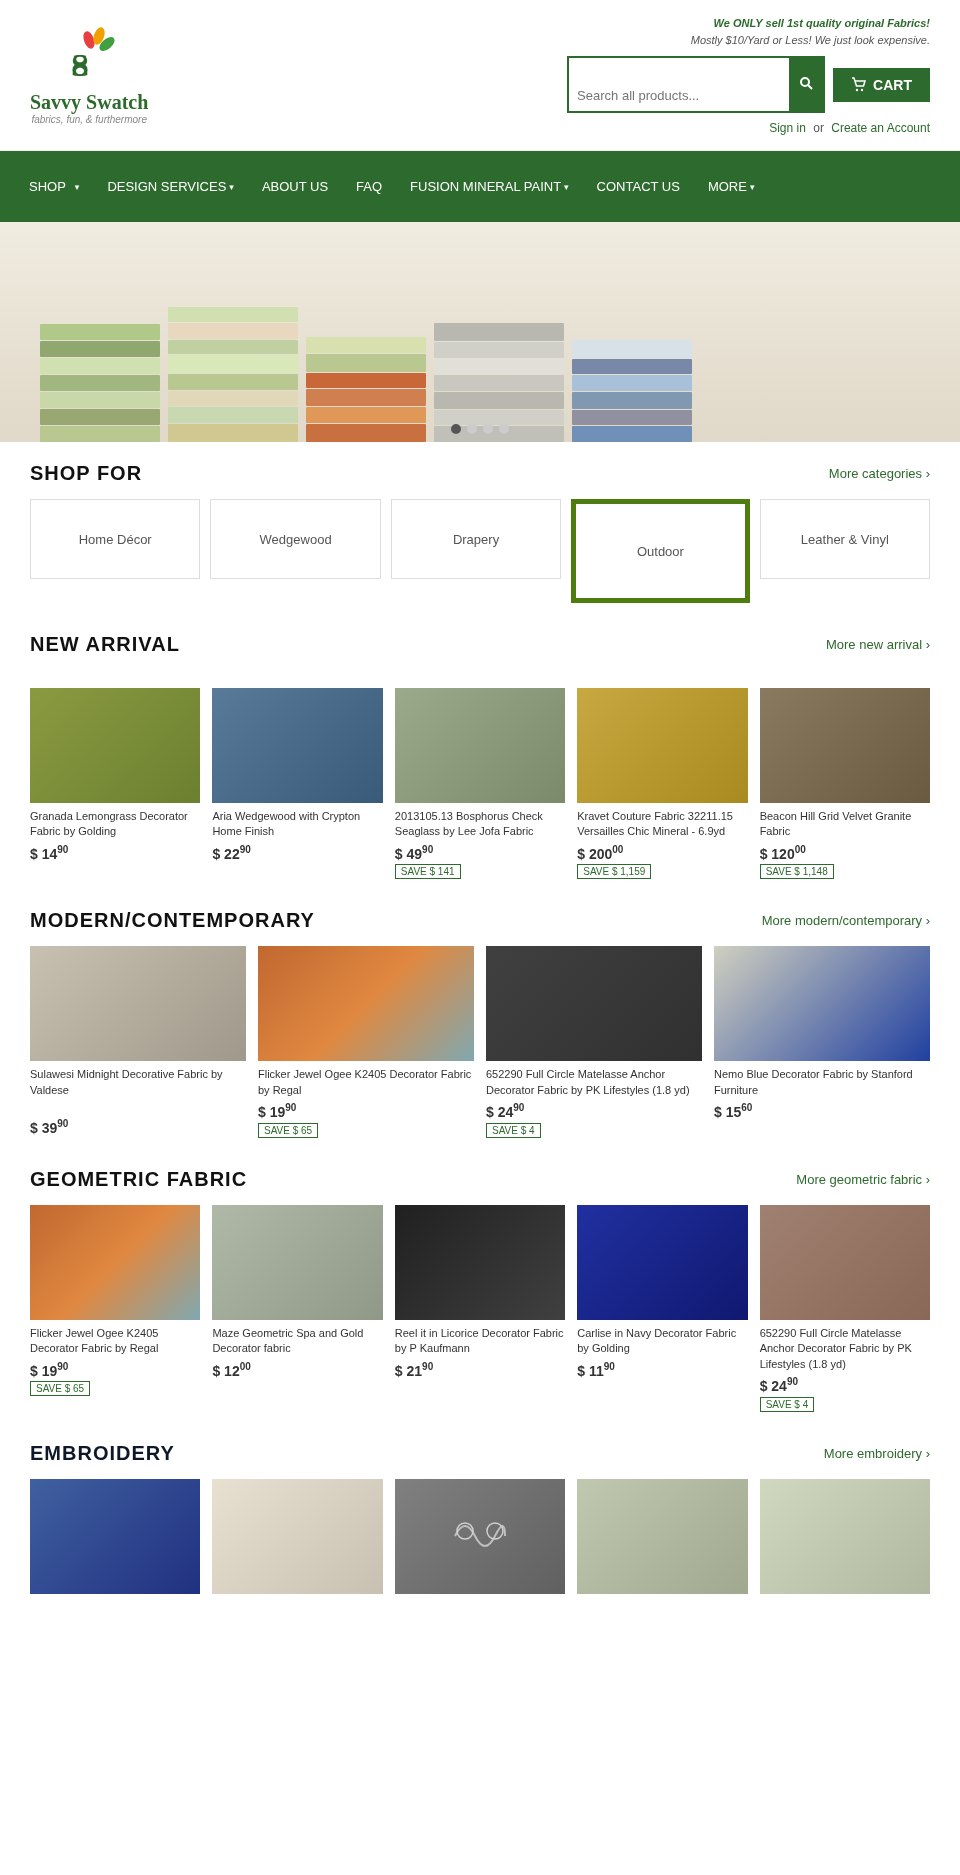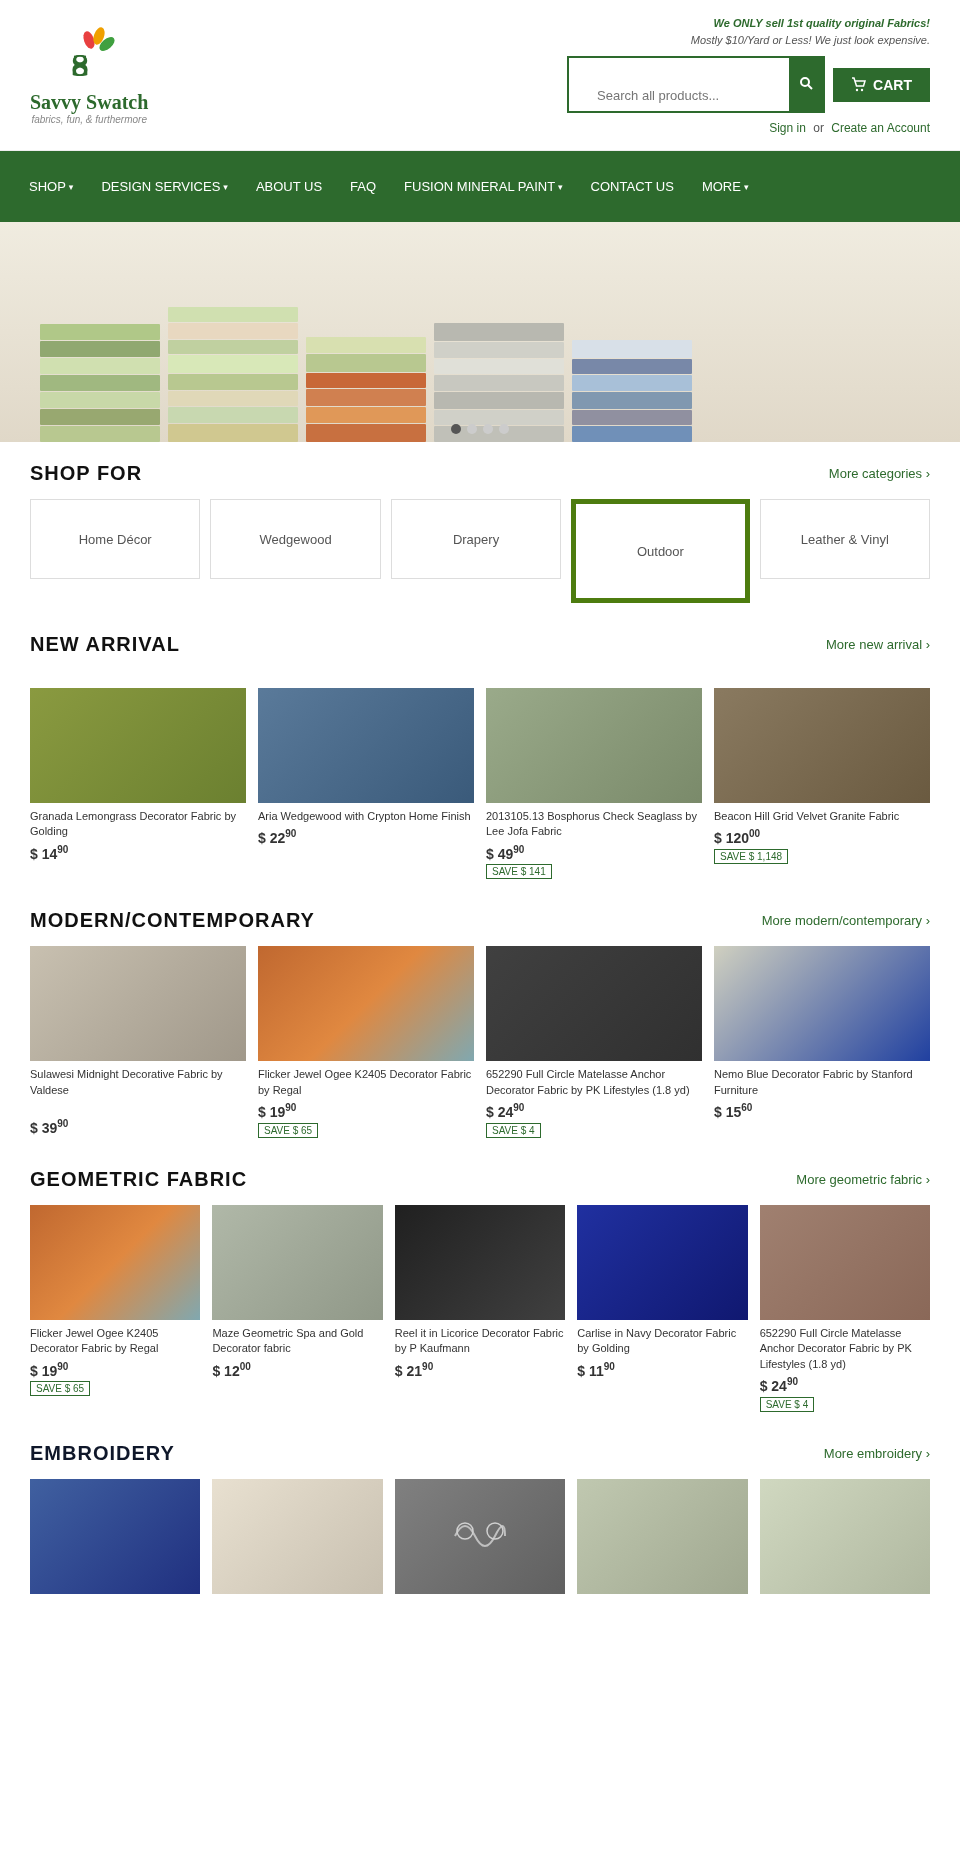--- a/index.html
+++ b/index.html
@@ -23,21 +23,21 @@
     <span style="font-size:20px; font-weight:bold; color:#2d6a2d; font-family:Georgia,serif;">Savvy Swatch</span>
     <span style="font-size:10px; color:#888; font-style:italic;">fabrics, fun, &amp; furthermore</span>
   </div>
   <div style="display:flex; flex-direction:column; align-items:flex-end; gap:8px;">
     <div style="font-size:11px; color:#555; text-align:right; font-style:italic; line-height:1.5;">
       <span style="font-weight:bold; color:#2d6a2d; display:block;">We ONLY sell 1st quality original Fabrics!</span>
       <span style="display:block;">Mostly $10/Yard or Less! We just look expensive.</span>
     </div>
     <div style="display:flex; align-items:center; gap:8px;">
       <div style="display:flex; border:2px solid #2d6a2d;">
-        <input type="text" style="border: none; padding: 8px 28px; font-size: 13px; color: rgb(153, 153, 153); width: 220px; outline: none; margin-top: 22px;" placeholder="Search all products...">
+        <input type="text" style="border: none; padding: 8px 8px; font-size: 13px; color: rgb(153, 153, 153); width: 220px; outline: none; margin-top: 22px;" placeholder="Search all products...">
         <button style="background:#2d6a2d; color:white; border:none; padding:8px 10px; cursor:pointer;">
           <svg width="14" height="14" viewBox="0 0 14 14" fill="white">
             <circle cx="6" cy="6" r="4" stroke="white" stroke-width="2" fill="none"></circle>
             <line x1="9" y1="9" x2="13" y2="13" stroke="white" stroke-width="2"></line>
           </svg>
         </button>
       </div>
       <button style="background:#2d6a2d; color:white; border:none; padding:9px 18px; font-size:14px; font-weight:bold; cursor:pointer; display:flex; align-items:center; gap:6px;">
         <svg width="16" height="16" viewBox="0 0 16 16" fill="white">
           <path d="M1 1h2l2.5 8h7l1.5-5H4" stroke="white" stroke-width="1.5" fill="none"></path>
@@ -49,21 +49,21 @@
     </div>
     <div style="font-size:12px; color:#555;">
       <a href="#" style="color:#2d6a2d; text-decoration:none;">Sign in</a>
       <span style="margin:0 4px;">or</span>
       <a href="#" style="color:#2d6a2d; text-decoration:none;">Create an Account</a>
     </div>
   </div>
 </div>
 
 <nav style="background:#2d6a2d; display:flex; align-items:center; padding:0 15px;">
-  <div style="color:white; padding:14px 14px; font-size:13px; cursor:pointer; display:flex; align-items:center; gap:3px;">
+  <div style="color:white; padding:14px 14px; font-size:13px; cursor:pointer; display:flex; align-items:center; gap:9px;">
     <span>SHOP</span>
     <span style="font-size:9px;">▾</span>
   </div>
   <div style="color:white; padding:14px 14px; font-size:13px; cursor:pointer; display:flex; align-items:center; gap:3px;">
     <span>DESIGN SERVICES</span>
     <span style="font-size:9px;">▾</span>
   </div>
   <div style="color:white; padding:14px 14px; font-size:13px; cursor:pointer;">
     <span>ABOUT US</span>
   </div>
@@ -194,20 +194,28 @@
 
     <div style="flex:1; cursor:pointer;">
       <div style="width:100%; height:115px; background:linear-gradient(135deg,#9aaa8a,#7a8a6a);"></div>
       <div style="font-size:11px; color:#333; margin:6px 0 4px; line-height:1.4;">2013105.13 Bosphorus Check Seaglass by Lee Jofa Fabric</div>
       <div style="font-size:14px; font-weight:bold; color:#333;">
         $ <span>49</span><sup style="font-size:10px;">90</sup>
       </div>
       <div style="display:inline-block; border:1px solid #2d6a2d; color:#2d6a2d; font-size:10px; padding:1px 5px; margin-top:3px;">SAVE $ 141</div>
     </div>
 
+    <div style="flex:1; cursor:pointer;">
+      <div style="width:100%; height:115px; background:linear-gradient(135deg,#c8a840,#a88a20);"></div>
+      <div style="font-size:11px; color:#333; margin:6px 0 4px; line-height:1.4;">Kravet Couture Fabric 32211.15 Versailles Chic Mineral - 6.9yd</div>
+      <div style="font-size:14px; font-weight:bold; color:#333;">
+        $ <span>200</span><sup style="font-size:10px;">00</sup>
+      </div>
+      <div style="display:inline-block; border:1px solid #2d6a2d; color:#2d6a2d; font-size:10px; padding:1px 5px; margin-top:3px;">SAVE $ 1,159</div>
+    </div>
 
     <div style="flex:1; cursor:pointer;">
       <div style="width:100%; height:115px; background:linear-gradient(135deg,#8a7a60,#6a5a40);"></div>
       <div style="font-size:11px; color:#333; margin:6px 0 4px; line-height:1.4;">Beacon Hill Grid Velvet Granite Fabric</div>
       <div style="font-size:14px; font-weight:bold; color:#333;">
         $ <span>120</span><sup style="font-size:10px;">00</sup>
       </div>
       <div style="display:inline-block; border:1px solid #2d6a2d; color:#2d6a2d; font-size:10px; padding:1px 5px; margin-top:3px;">SAVE $ 1,148</div>
     </div>
 

